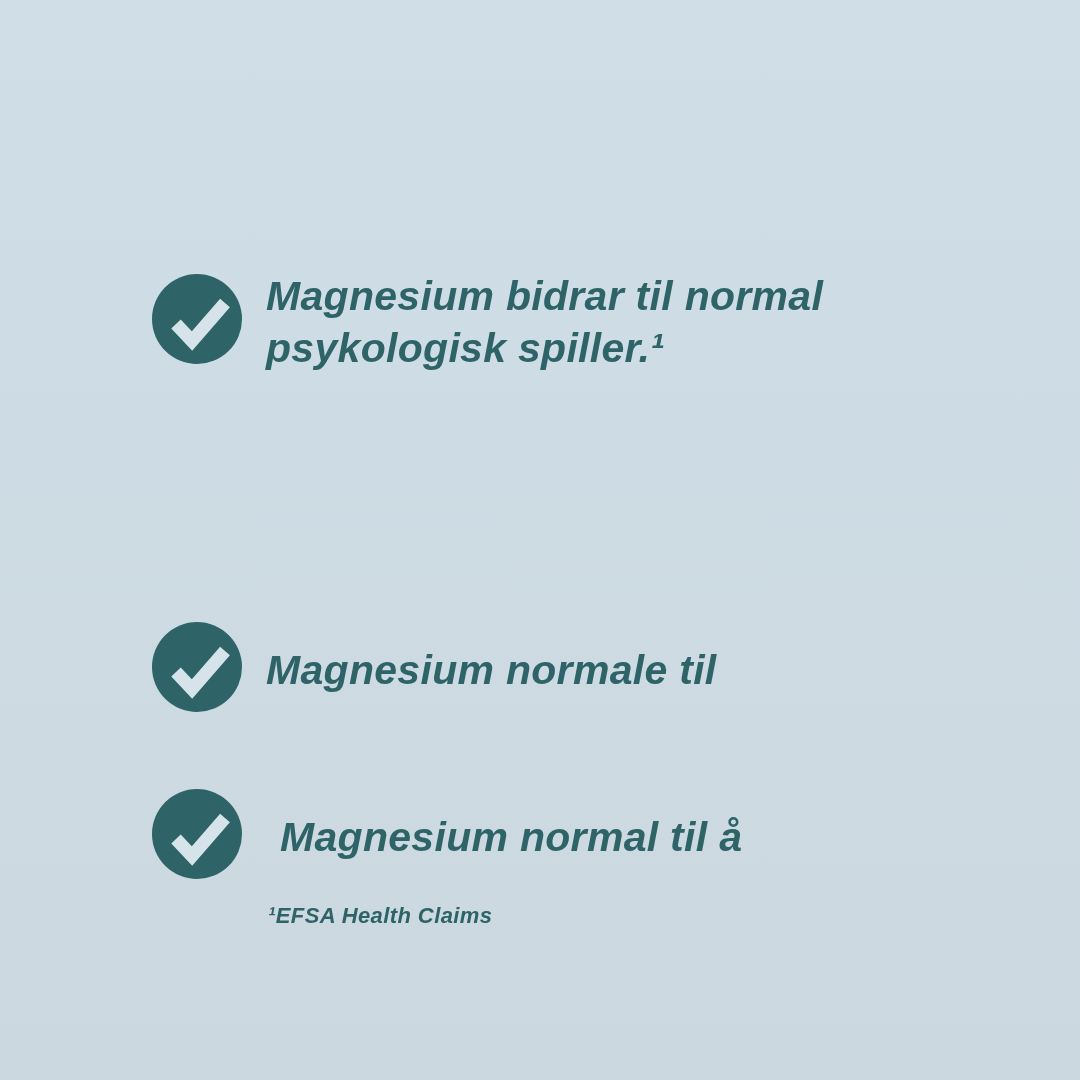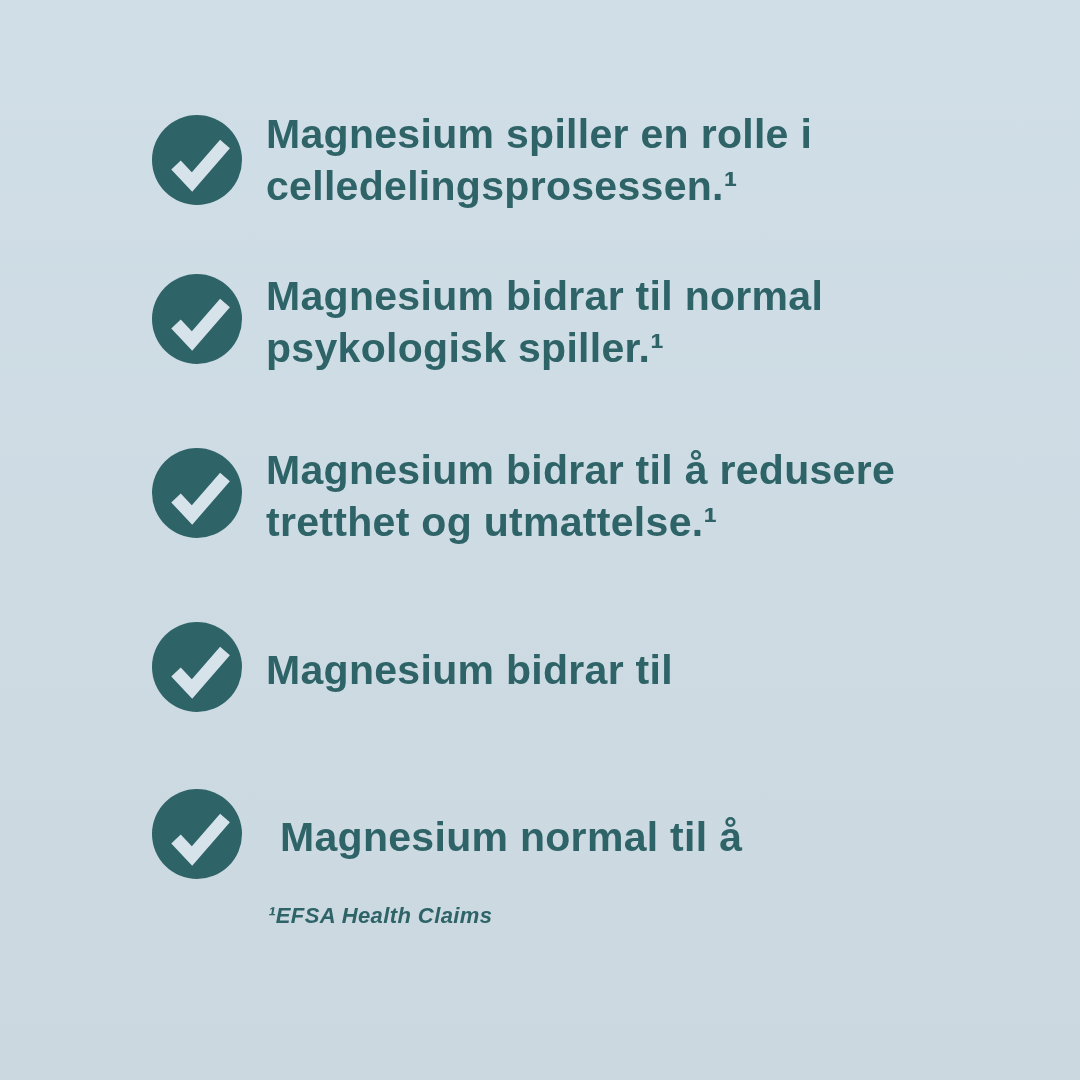--- a/index.html
+++ b/index.html
@@ -38,20 +38,21 @@
     font-size: 41px;
     font-weight: 700;
     line-height: 52px;
     letter-spacing: 0.3px;
     white-space: nowrap;
   }
   .claim-text .line {
     display: block;
   }
   .claim-row.italic .claim-text {
+    font-style: italic;
     margin-top: 6px;
   }
   .claim-row.indented .claim-text {
     padding-left: 14px;
   }
   .footnote {
     position: absolute;
     left: 268px;
     top: 903px;
     margin: 0;
@@ -60,60 +61,40 @@
     font-weight: 700;
     font-style: italic;
     letter-spacing: 0.4px;
   }
 </style>
 </head>
 <body>
 
 <div class="canvas">
 
-  <div class="claim-row" style="top:108px">
-    <svg class="check-circle" viewBox="0 0 90 90" aria-hidden="true">
-      <circle cx="45" cy="45" r="45" class="cc-fill" fill="#2e6367"></circle>
-      <polyline points="24,50 40,67 73,29" fill="none" class="cc-stroke" stroke-width="13" stroke="#d6e3ea"></polyline>
-    </svg>
-    <p class="claim-text">
-      <span class="line">Magnesium spiller en rolle i</span>
-      <span class="line">celledelingsprosessen.¹</span>
-    </p>
-  </div>
 
   <div class="claim-row italic" style="top:267px">
     <svg class="check-circle" viewBox="0 0 90 90" aria-hidden="true">
       <circle cx="45" cy="45" r="45" class="cc-fill" fill="#2e6367"></circle>
       <polyline points="24,50 40,67 73,29" fill="none" class="cc-stroke" stroke-width="13" stroke="#d6e3ea"></polyline>
     </svg>
     <p class="claim-text">
       <span class="line">Magnesium bidrar til normal</span>
       <span class="line">psykologisk spiller.¹</span>
     </p>
   </div>
 
-  <div class="claim-row italic" style="top:441px">
-    <svg class="check-circle" viewBox="0 0 90 90" aria-hidden="true">
-      <circle cx="45" cy="45" r="45" class="cc-fill" fill="#2e6367"></circle>
-      <polyline points="24,50 40,67 73,29" fill="none" class="cc-stroke" stroke-width="13" stroke="#d6e3ea"></polyline>
-    </svg>
-    <p class="claim-text">
-      <span class="line">Magnesium bidrar til å redusere</span>
-      <span class="line">tretthet og utmattelse.¹</span>
-    </p>
-  </div>
 
   <div class="claim-row italic" style="top:615px">
     <svg class="check-circle" viewBox="0 0 90 90" aria-hidden="true">
       <circle cx="45" cy="45" r="45" class="cc-fill" fill="#2e6367"></circle>
       <polyline points="24,50 40,67 73,29" fill="none" class="cc-stroke" stroke-width="13" stroke="#d6e3ea"></polyline>
     </svg>
     <p class="claim-text">
-      <span class="line">Magnesium bidrar til</span>
+      <span class="line">Magnesium normale til</span>
     </p>
   </div>
 
   <div class="claim-row italic indented" style="top:782px">
     <svg class="check-circle" viewBox="0 0 90 90" aria-hidden="true">
       <circle cx="45" cy="45" r="45" class="cc-fill" fill="#2e6367"></circle>
       <polyline points="24,50 40,67 73,29" fill="none" class="cc-stroke" stroke-width="13" stroke="#d6e3ea"></polyline>
     </svg>
     <p class="claim-text">
       <span class="line">Magnesium normal til å</span>

